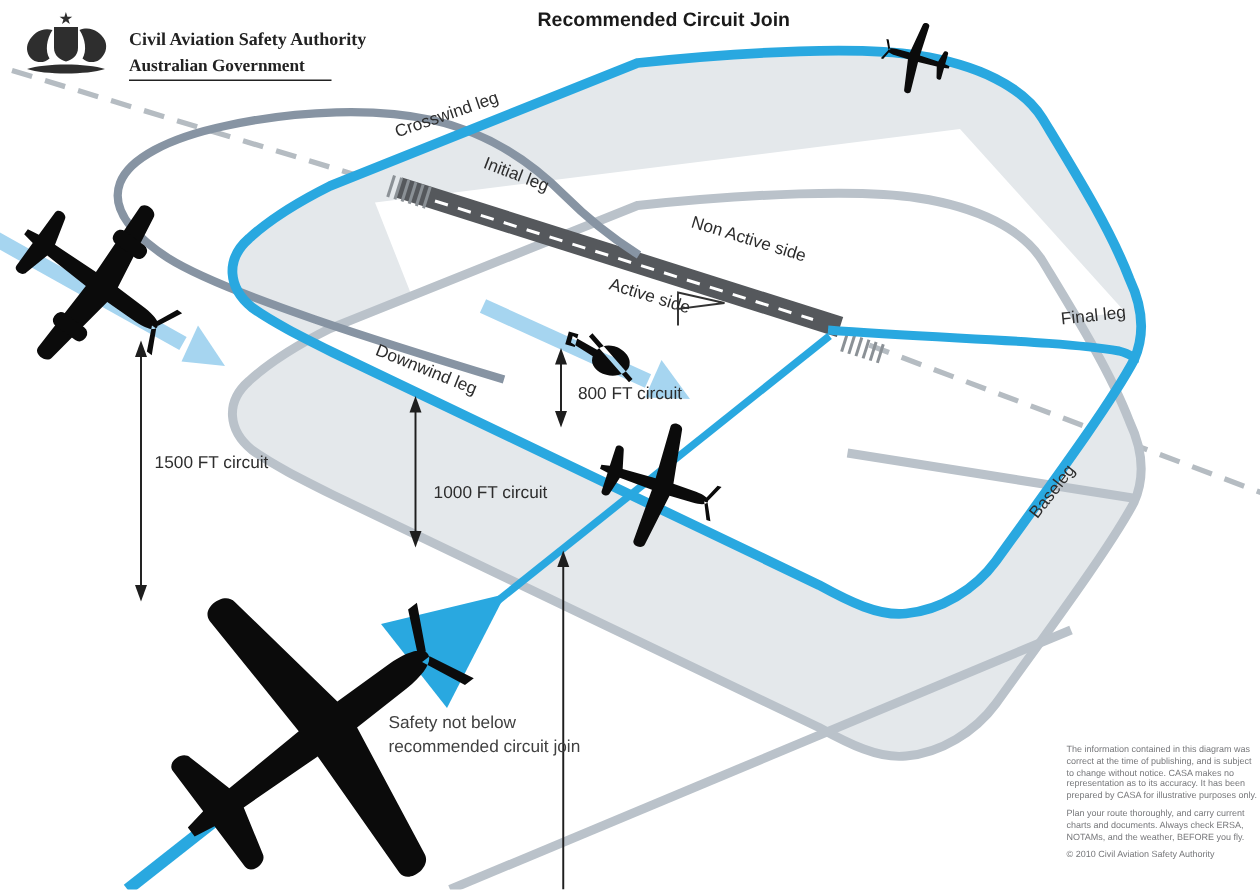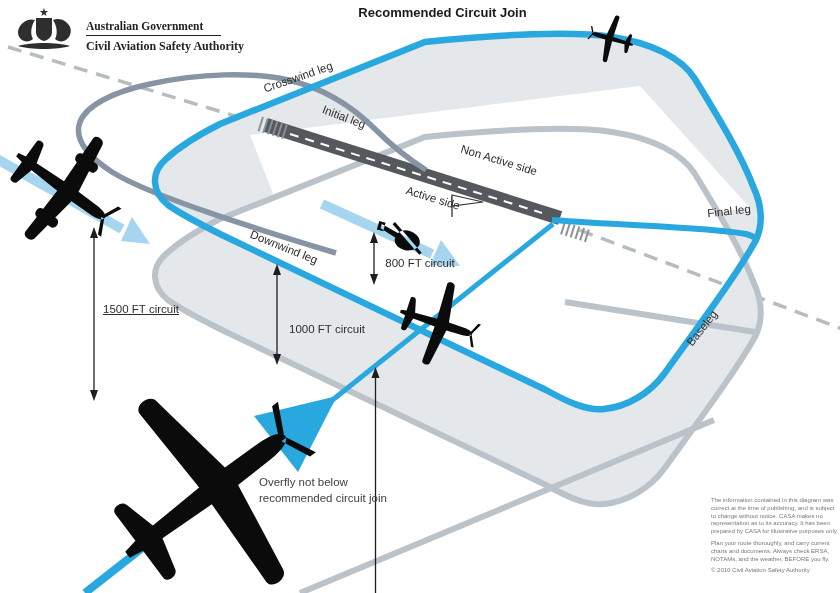--- a/index.html
+++ b/index.html
@@ -134,40 +134,40 @@
 
 <div id="logo">
   <svg width="68" height="54" viewBox="0 0 68 54">
     <text x="34" y="12" text-anchor="middle" font-size="11" fill="#2e2e2e">★</text>
     <path d="M 26 14 L 42 14 L 42 28 C 42 33 38 36 34 37 C 30 36 26 33 26 28 Z" fill="#2e2e2e"></path>
     <path d="M 25 16 C 18 14 12 18 9 24 C 7 28 8 33 12 36 C 15 38 20 38 23 35 C 20 30 21 22 25 16 Z" fill="#2e2e2e"></path>
     <path d="M 43 16 C 50 13 57 17 60 23 C 62 28 60 33 56 36 C 53 38 48 38 45 35 C 48 30 47 22 43 16 Z" fill="#2e2e2e"></path>
     <path d="M 8 42 C 20 38 48 38 60 42 C 48 46 20 46 8 42 Z" fill="#2e2e2e"></path>
   </svg>
   <div id="logo-text">
+    <div id="agency">Civil Aviation Safety Authority</div>
     <div id="gov">Australian Government</div>
-    <div id="agency">Civil Aviation Safety Authority</div>
   </div>
 </div>
 
 <div id="title">Recommended Circuit Join</div>
 
 <div class="lbl" style="left:298px;top:77px;transform:translate(-50%,-50%) rotate(-19deg);">Crosswind leg</div>
 <div class="lbl" style="left:344px;top:117px;transform:translate(-50%,-50%) rotate(21deg);">Initial leg</div>
 <div class="lbl" style="left:499px;top:160px;transform:translate(-50%,-50%) rotate(17deg);">Non Active side</div>
 <div class="lbl" style="left:433px;top:198px;transform:translate(-50%,-50%) rotate(17deg);">Active side</div>
 <div class="lbl" style="left:729px;top:211px;transform:translate(-50%,-50%) rotate(-6deg);">Final leg</div>
 <div class="lbl" style="left:284px;top:247px;transform:translate(-50%,-50%) rotate(22deg);">Downwind leg</div>
 <div class="lbl" style="left:702px;top:328px;transform:translate(-50%,-50%) rotate(-52deg);">Baseleg</div>
 <div class="lbl" style="left:420px;top:263px;">800 FT circuit</div>
 <div class="lbl" style="left:327px;top:329px;">1000 FT circuit</div>
-<div class="lbl" style="left:141px;top:309px;text-decoration:underline;">1500 FT circuit</div>
+<div class="lbl" style="left:141px;top:309px;">1500 FT circuit</div>
 
 <div id="overfly">
-  <div>Overfly not below</div>
+  <div>Safety not below</div>
   <div>recommended circuit join</div>
 </div>
 
 <div id="disclaimer">
   <div>The information contained in this diagram was correct at the time of publishing, and is subject to change without notice. CASA makes no representation as to its accuracy. It has been prepared by CASA for illustrative purposes only.</div>
   <div>Plan your route thoroughly, and carry current charts and documents. Always check ERSA, NOTAMs, and the weather, BEFORE you fly.</div>
   <div>© 2010 Civil Aviation Safety Authority</div>
 </div>
 
 </body></html>

